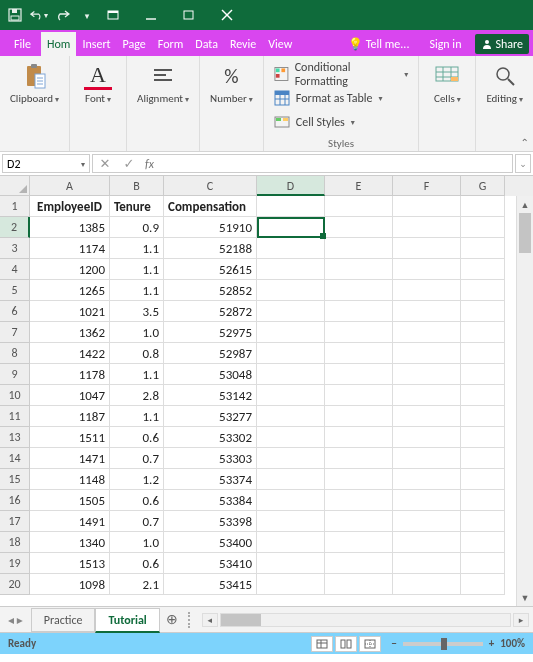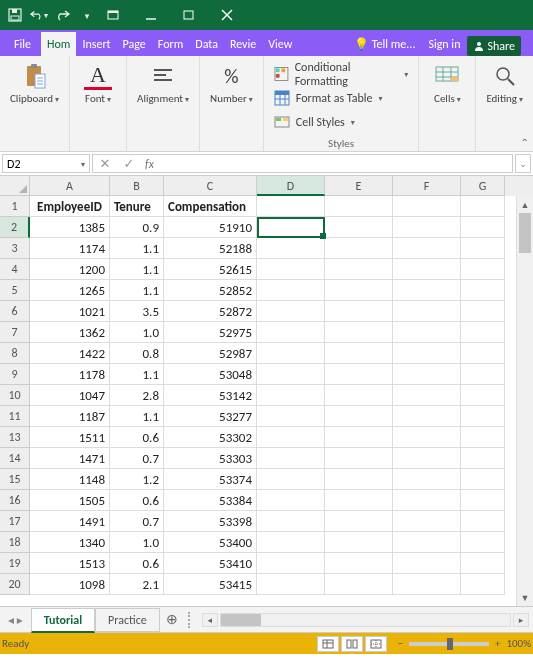--- a/index.html
+++ b/index.html
@@ -6,26 +6,26 @@
 body { background:#fff; width:533px; height:662px; overflow:hidden; position:relative; font-size:12px; }
 
 
 .titlebar { background:#0f6b3b; height:30px; display:flex; align-items:center; padding:0 6px; color:#fff; }
 .titlebar .qat { display:flex; gap:6px; align-items:center; }
 .titlebar .qat .btn { width:18px; height:18px; display:flex; align-items:center; justify-content:center; color:#fff; opacity:.9; }
 .titlebar .title { flex:1; text-align:center; font-size:12px; opacity:.95; white-space:nowrap; overflow:hidden; }
 .titlebar .winbtns { display:flex; gap:4px; }
 .titlebar .winbtns .btn { width:34px; height:24px; display:flex; align-items:center; justify-content:center; color:#fff; }
 
-.ribbon-tabs { background:#8b5cf6; height:26px; display:flex; align-items:flex-end; padding-left:4px; color:#fff; font-size:12px; }
+.ribbon-tabs { background:#d946ef; height:26px; display:flex; align-items:flex-end; padding-left:4px; color:#fff; font-size:12px; }
 .ribbon-tabs .tab { padding:5px 6px 5px; cursor:pointer; }
 .ribbon-tabs .tab.file { padding:5px 10px; }
 .ribbon-tabs .tab.active { background:#f3f3f3; color:#0f6b3b; }
 .ribbon-tabs .spacer { flex:1; }
-.ribbon-tabs .right { display:flex; align-items:flex-end; gap:1px; padding-right:12px; }
+.ribbon-tabs .right { display:flex; align-items:center; gap:8px; padding-right:4px; }
 .ribbon-tabs .right .tab { padding:5px 6px; }
 .ribbon-tabs .share { background:#125c37; padding:3px 6px; border-radius:2px; display:flex; align-items:center; gap:2px; }
 
 .ribbon { background:#f3f3f3; height:96px; border-bottom:1px solid #d4d4d4; display:flex; position:relative; }
 .ribbon .group { border-right:1px solid #ddd; padding:4px 4px 16px; position:relative; display:flex; flex-direction:column; align-items:center; justify-content:flex-start; }
 .ribbon .group .label { position:absolute; bottom:1px; left:0; right:0; text-align:center; color:#666; font-size:11px; }
 .ribbon .bigbtn { display:flex; flex-direction:column; align-items:center; justify-content:center; padding:2px 6px; font-size:11px; color:#444; min-width:48px; }
 .ribbon .bigbtn .ico { width:28px; height:28px; display:flex; align-items:center; justify-content:center; font-size:18px; }
 .ribbon .bigbtn .lab { margin-top:2px; display:flex; align-items:center; gap:2px; }
 .ribbon .stackbtns { display:flex; flex-direction:column; gap:4px; padding:4px 6px; }
@@ -69,21 +69,21 @@
 .sheetbar .navl { padding:0 8px; color:#888; display:flex; gap:2px;}
 .sheetbar .stab { padding:4px 12px; border:1px solid #ccc; border-bottom:2px solid #0f6b3b; background:#fff; color:#0f6b3b; font-weight:bold; margin-bottom:-1px;}
 .sheetbar .stab.inactive { border-bottom:1px solid #ccc; background:#f3f3f3; color:#555; font-weight:normal; }
 .sheetbar .add { width:24px; text-align:center; color:#666; font-size:14px; }
 .sheetbar .hscroll { flex:1; display:flex; align-items:center; justify-content:flex-end; padding:0 4px; gap:2px; }
 .sheetbar .hscroll .track { flex:1; height:14px; background:#f0f0f0; border:1px solid #ddd; position:relative; }
 .sheetbar .hscroll .track .th { position:absolute; left:0; top:0; bottom:0; width:40px; background:#c4c4c4; }
 .sheetbar .hscroll .arr { width:16px; height:14px; border:1px solid #ddd; text-align:center; font-size:9px; line-height:12px; color:#666; background:#f0f0f0;}
 
 
-.statusbar { height:22px; background:#eab308; border-top:1px solid #ccc; display:flex; align-items:center; font-size:11px; color:#555; padding:0 2px; }
+.statusbar { height:22px; background:#7dd3fc; border-top:1px solid #ccc; display:flex; align-items:center; font-size:11px; color:#555; padding:0 8px;font-weight:bold; }
 .statusbar .spacer { flex:1; }
 .statusbar .view { display:flex; gap:2px; margin-right:10px; }
 .statusbar .view .v { width:22px; height:16px; border:1px solid #ccc; background:#fff; display:flex; align-items:center; justify-content:center; }
 .statusbar .zoom { display:flex; align-items:center; gap:6px; }
 .statusbar .zoom .slider { width:80px; height:4px; background:#ccc; position:relative; }
 .statusbar .zoom .slider .kn { position:absolute; left:38px; top:-4px; width:6px; height:12px; background:#666; }
 svg { display:block; }
 </style>
 </head>
 <body>
@@ -509,22 +509,22 @@
   </div>
   <div class="vscroll">
     <div class="up">▲</div>
     <div class="thumb"></div>
     <div class="down" style="position:absolute;bottom:0;left:0;right:0;">▼</div>
   </div>
 </div>
 
 <div class="sheetbar">
   <div class="navl">◂ ▸</div>
+  <div class="stab inactive">Practice</div>
   <div class="stab">Tutorial</div>
-  <div class="stab inactive">Practice</div>
   <div class="add">⊕</div>
   <div style="width:6px;border-left:2px dotted #aaa;height:16px;margin:0 4px;"></div>
   <div class="hscroll">
     <div class="arr">◂</div>
     <div class="track">
         <div class="th"></div>
       </div>
     <div class="arr">▸</div>
   </div>
 </div>

